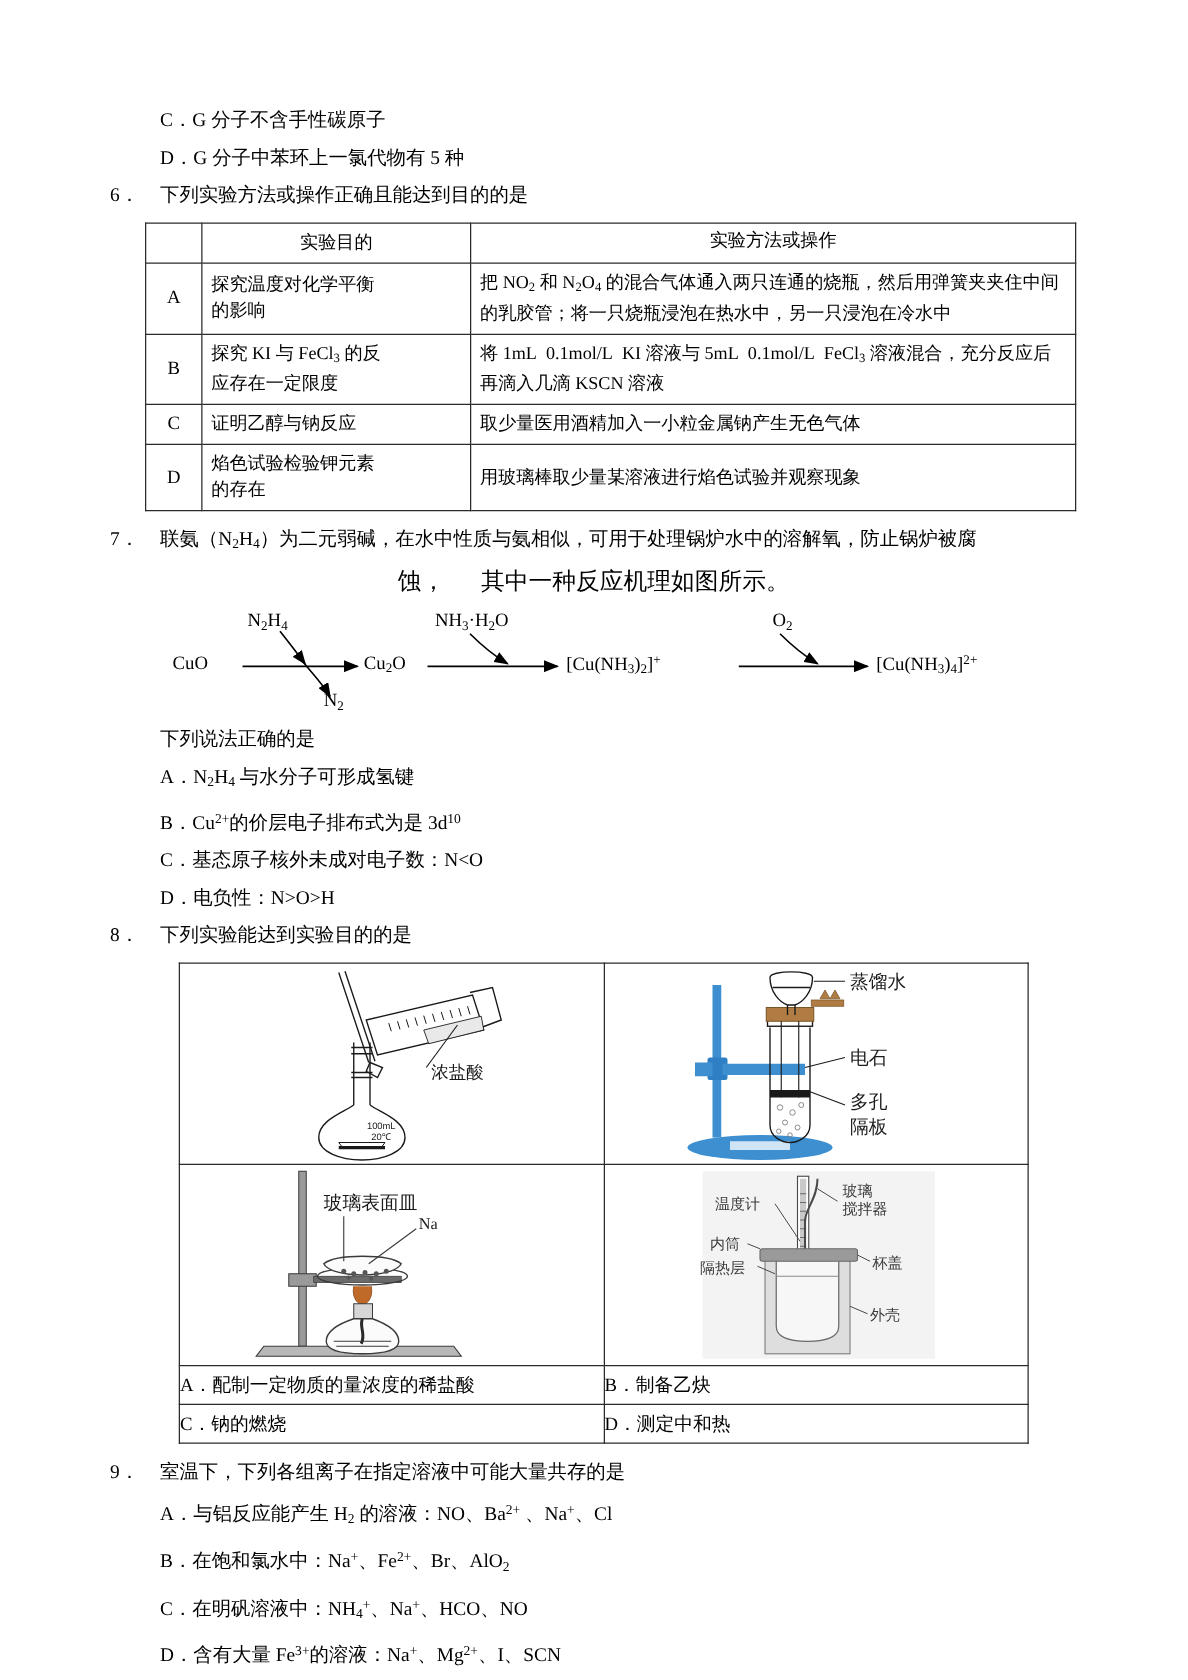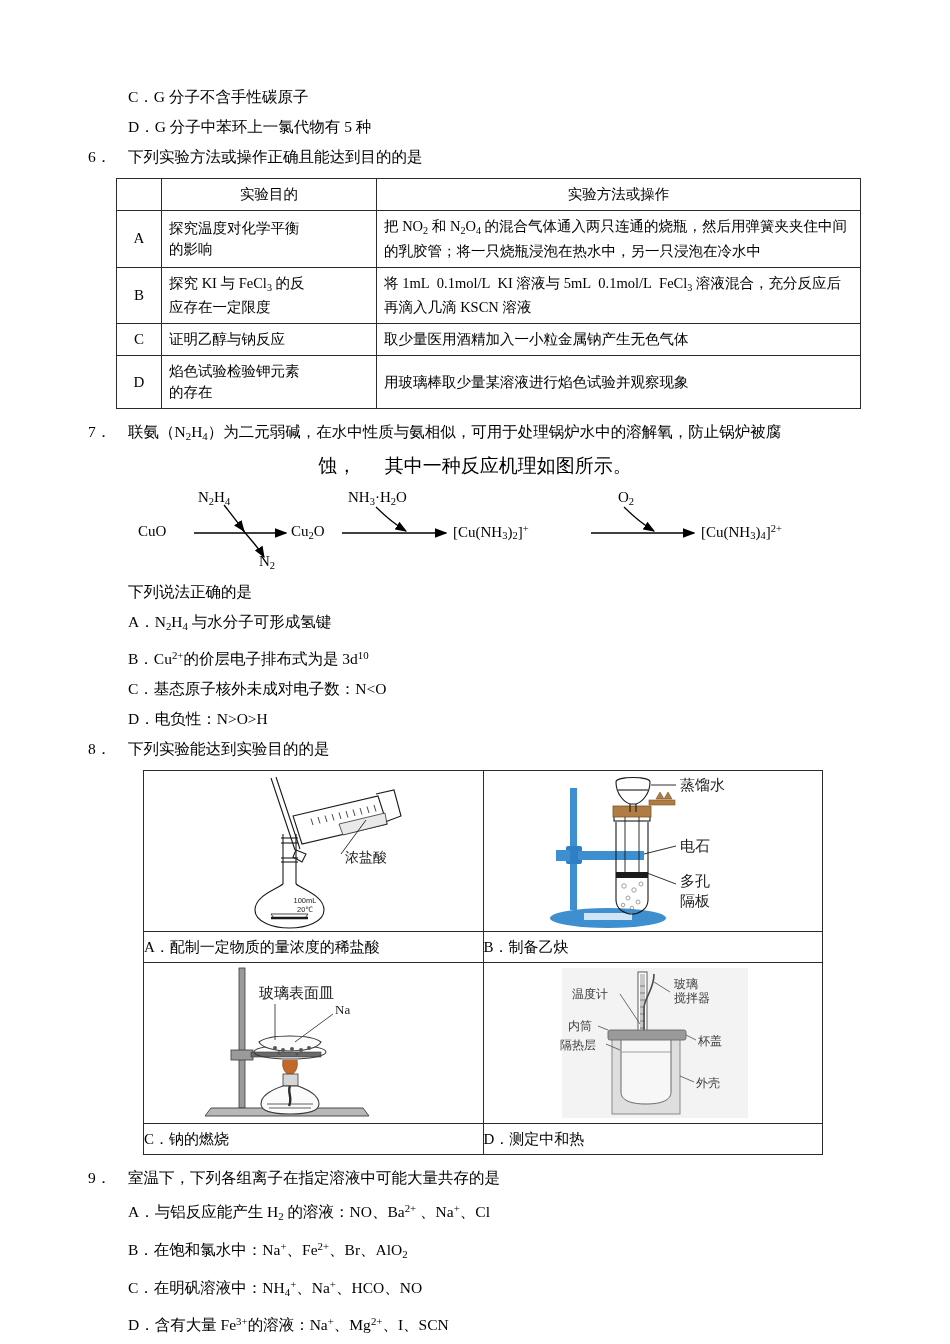--- a/index.html
+++ b/index.html
@@ -53,21 +53,21 @@
   table.exp-table td, table.exp-table th {
     border: 1px solid #2b2b2b;
     padding: 5px 7px;
     vertical-align: middle;
     font-weight: normal;
     line-height: 21px;
   }
   td.col-letter { width: 30px; text-align: center; font-size: 15px; }
   td.col-goal  { width: 170px; }
   th.col-goal-h { width: 200px; text-align: center; }
-  th.col-method-h { text-align: center; }
+  th.col-method-h { text-align: center; font-family: Liberation Mono, monospace; }
 
   
   .scheme {
     position: relative;
     width: 745px;
     height: 92px;
     margin: 4px 0 0 28px;
     font-size: 15px;
   }
   .scheme .lbl { position: absolute; white-space: nowrap; }
@@ -313,25 +313,20 @@
             <line x1="136" y1="82" x2="168" y2="74"></line>
             <line x1="139" y1="101" x2="168" y2="112"></line>
           </g>
           <text x="172" y="18" font-size="15" fill="#1a1a1a" font-family="'Liberation Serif',serif">蒸馏水</text>
           <text x="172" y="79" font-size="15" fill="#1a1a1a" font-family="'Liberation Serif',serif">电石</text>
           <text x="172" y="114" font-size="15" fill="#1a1a1a" font-family="'Liberation Serif',serif">多孔</text>
           <text x="172" y="134" font-size="15" fill="#1a1a1a" font-family="'Liberation Serif',serif">隔板</text>
         </svg>
       </td>
     </tr>
-    <tr>
-      <td class="cap-cell">A．配制一定物质的量浓度的稀盐酸</td>
-      <td class="cap-cell">B．制备乙炔</td>
-    </tr>
-
     <tr>
 
       <td class="pic-cell">
         <svg class="fig" width="300" height="158" viewBox="0 0 300 158">
           <g stroke="#3a3a3a" fill="none" stroke-width="1.1">
 
             <rect x="76" y="4" width="6" height="140" fill="#9a9a9a" stroke="#3a3a3a" stroke-width="0.8"></rect>
 
             <path d="M 48 144 L 200 144 L 206 152 L 42 152 Z" fill="#b8b8b8" stroke="#3a3a3a" stroke-width="0.9"></path>
 
@@ -418,20 +413,25 @@
           <text x="64" y="34" font-size="12" fill="#3a3a3a" font-family="'Liberation Serif',serif">温度计</text>
           <text x="166" y="24" font-size="12" fill="#3a3a3a" font-family="'Liberation Serif',serif">玻璃</text>
           <text x="166" y="38" font-size="12" fill="#3a3a3a" font-family="'Liberation Serif',serif">搅拌器</text>
           <text x="60" y="66" font-size="12" fill="#3a3a3a" font-family="'Liberation Serif',serif">内筒</text>
           <text x="190" y="81" font-size="12" fill="#3a3a3a" font-family="'Liberation Serif',serif">杯盖</text>
           <text x="52" y="85" font-size="12" fill="#3a3a3a" font-family="'Liberation Serif',serif">隔热层</text>
           <text x="188" y="123" font-size="12" fill="#3a3a3a" font-family="'Liberation Serif',serif">外壳</text>
         </svg>
       </td>
     </tr>
+
+    <tr>
+      <td class="cap-cell">A．配制一定物质的量浓度的稀盐酸</td>
+      <td class="cap-cell">B．制备乙炔</td>
+    </tr>
     <tr>
       <td class="cap-cell">C．钠的燃烧</td>
       <td class="cap-cell">D．测定中和热</td>
     </tr>
   </tbody>
     </table>
 
   <div class="sp-8"></div>
 
   <div class="q-line">

